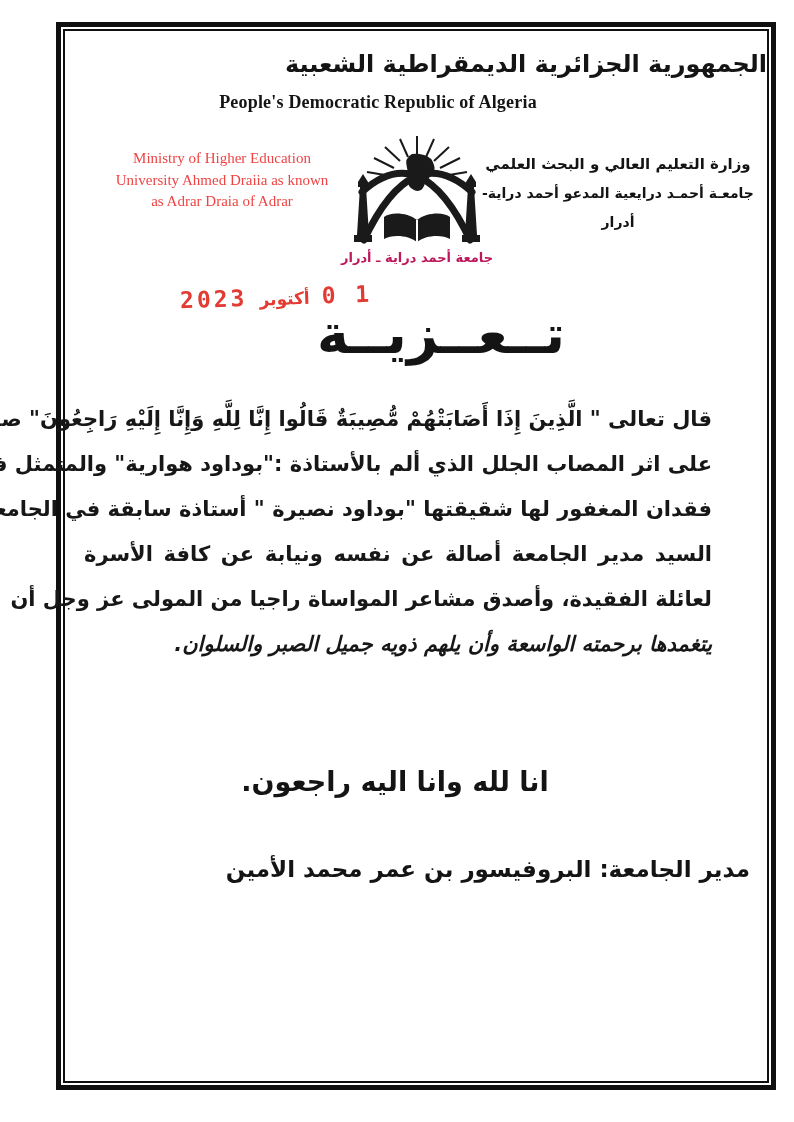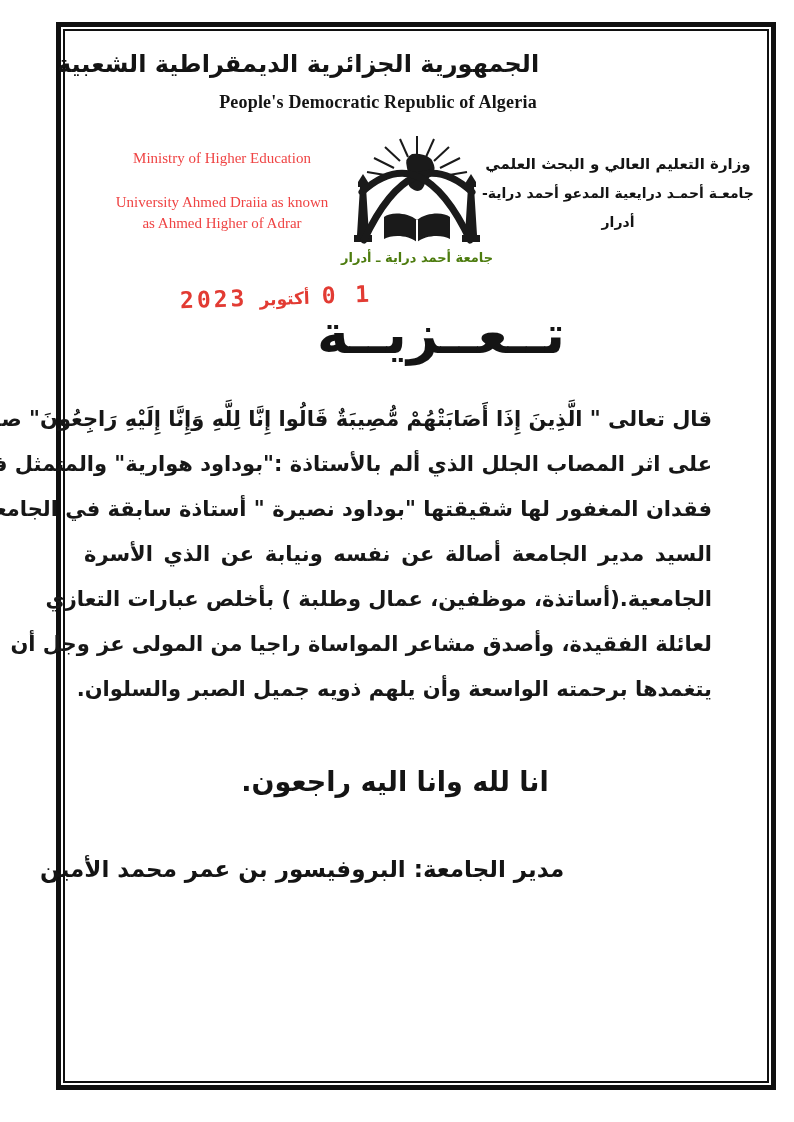--- a/index.html
+++ b/index.html
@@ -15,49 +15,49 @@
   .frame{
     position:absolute;left:56px;top:22px;width:710px;height:1058px;
     border:5px solid #101010;
   }
   .frame-inner{
     position:absolute;inset:2px;
     border:2px solid #101010;
   }
   .country-ar{
     position:absolute;top:50px;left:57px;width:710px;
-    text-align:left;direction:rtl;
+    text-align:right;direction:rtl;
     font-size:24px;font-weight:bold;
   }
   .country-en{
     position:absolute;top:92px;left:57px;width:642px;
     text-align:center;
     font-family:"Liberation Serif",serif;
     font-size:18px;font-weight:bold;letter-spacing:.2px;
   }
   .hdr-left{
     position:absolute;top:148px;left:78px;width:288px;
     text-align:center;
     font-family:"Liberation Serif",serif;
     font-size:15px;line-height:21.5px;color:#ef4444;
   }
-  .hdr-left .block2{margin-top:22px;}
+  .hdr-left .block2{}
   .hdr-right{
     position:absolute;top:150px;left:477px;width:282px;
     text-align:center;direction:rtl;
     font-size:15px;font-weight:bold;line-height:29px;
   }
   .hdr-right .l3{font-size:14px;}
   .logo{
     position:absolute;top:130px;left:336px;width:162px;
     text-align:center;
   }
   .logo-caption{
     margin-top:-2px;
-    font-size:13px;font-weight:bold;color:#4d7c0f;
+    font-size:13px;font-weight:bold;color:#be185d;
     direction:rtl;letter-spacing:.5px;
   }
   .stamp{
     position:absolute;top:284px;left:180px;
     display:flex;flex-direction:row;gap:12px;align-items:baseline;
     transform:rotate(-2deg);
     color:#e23b33;
     font-family:"DejaVu Sans Mono",monospace;
     font-weight:bold;font-size:23px;
   }
@@ -71,49 +71,49 @@
   .body{
     position:absolute;top:397px;left:84px;width:628px;
     direction:rtl;
     font-size:21px;font-weight:bold;color:#171717;
   }
   .body-line{
     height:45px;line-height:45px;white-space:nowrap;
     text-align:justify;text-align-last:justify;
     overflow:visible;
   }
-  .body-line.last{text-align-last:right;}
+  .body-line.last{text-align-last:right;font-style:italic;}
   .istirja{
     position:absolute;top:766px;left:40px;width:710px;
     text-align:center;direction:rtl;
     font-size:27px;font-weight:bold;
   }
   .signature{
     position:absolute;top:856px;left:40px;width:710px;
-    text-align:left;direction:rtl;
+    text-align:right;direction:rtl;
     font-size:23px;font-weight:bold;
   }
 </style>
 </head>
 <body>
 
 <div class="page">
 
   <div class="frame">
     <div class="frame-inner"></div>
   </div>
 
   <div class="country-ar">الجمهورية الجزائرية الديمقراطية الشعبية</div>
   <div class="country-en">People's Democratic Republic of Algeria</div>
 
   <div class="hdr-left">
     <div>Ministry of Higher Education</div>
     <div class="block2">
       <div>University Ahmed Draiia as known</div>
-      <div>as Ahmed Higher of Adrar</div>
+      <div>as Adrar Draia of Adrar</div>
     </div>
   </div>
 
   <div class="logo">
     <svg width="162" height="118" viewBox="0 0 162 118">
       <g stroke="#1a1a1a" stroke-width="2">
         <line x1="81" y1="26" x2="81" y2="6"></line>
         <line x1="72" y1="27" x2="64" y2="9"></line>
         <line x1="90" y1="27" x2="98" y2="9"></line>
         <line x1="64" y1="31" x2="49" y2="17"></line>
@@ -144,22 +144,21 @@
     <span class="month">أكتوبر</span>
     <span class="digits">0 1</span>
   </div>
 
   <div class="title">تــعــزيــة</div>
 
   <div class="body">
     <div class="body-line">قال تعالى " الَّذِينَ إِذَا أَصَابَتْهُمْ مُّصِيبَةٌ قَالُوا إِنَّا لِلَّهِ وَإِنَّا إِلَيْهِ رَاجِعُونَ" صدق الله العظيم</div>
     <div class="body-line">على اثر المصاب الجلل الذي ألم بالأستاذة :"بوداود هوارية" والمتمثل في</div>
     <div class="body-line">فقدان المغفور لها شقيقتها "بوداود نصيرة " أستاذة سابقة في الجامعة يتقدم</div>
-    <div class="body-line">السيد مدير الجامعة أصالة عن نفسه ونيابة عن الذي الأسرة</div>
-    <div class="body-line">الجامعية.(أساتذة، موظفين، عمال وطلبة ) بأخلص عبارات التعازي</div>
+    <div class="body-line">السيد مدير الجامعة أصالة عن نفسه ونيابة عن كافة الأسرة</div>
     <div class="body-line">لعائلة الفقيدة، وأصدق مشاعر المواساة راجيا من المولى عز وجل أن</div>
     <div class="body-line last">يتغمدها برحمته الواسعة وأن يلهم ذويه جميل الصبر والسلوان.</div>
   </div>
 
   <div class="istirja">انا لله وانا اليه راجعون.</div>
 
   <div class="signature">مدير الجامعة: البروفيسور بن عمر محمد الأمين</div>
 
 </div>
 

